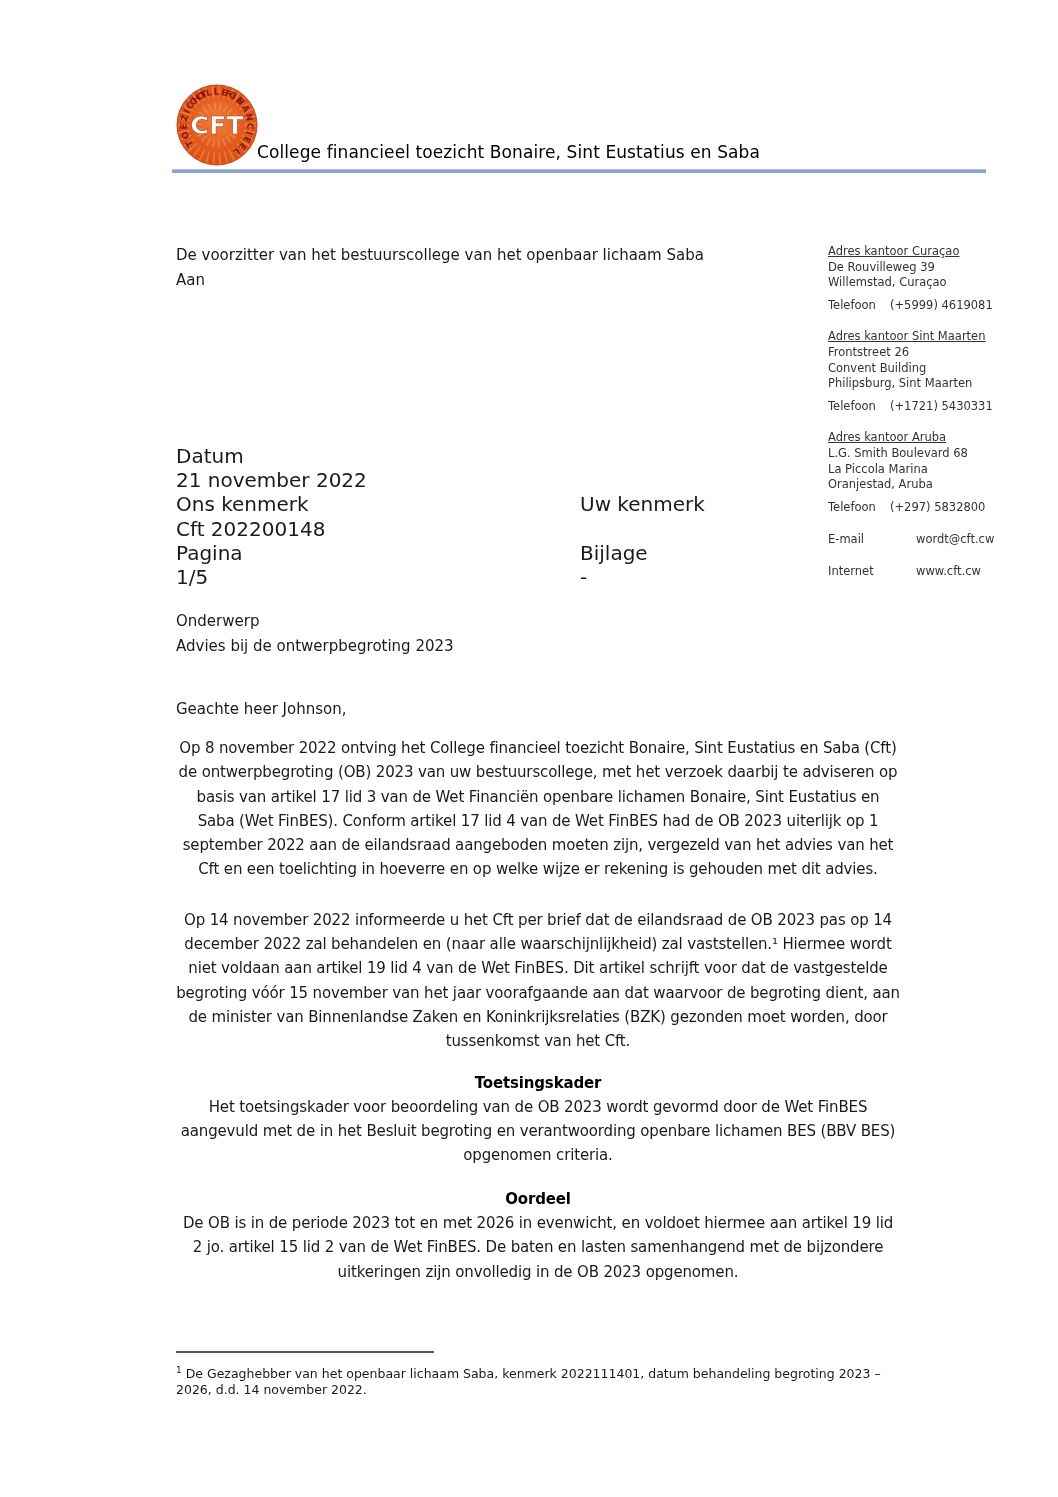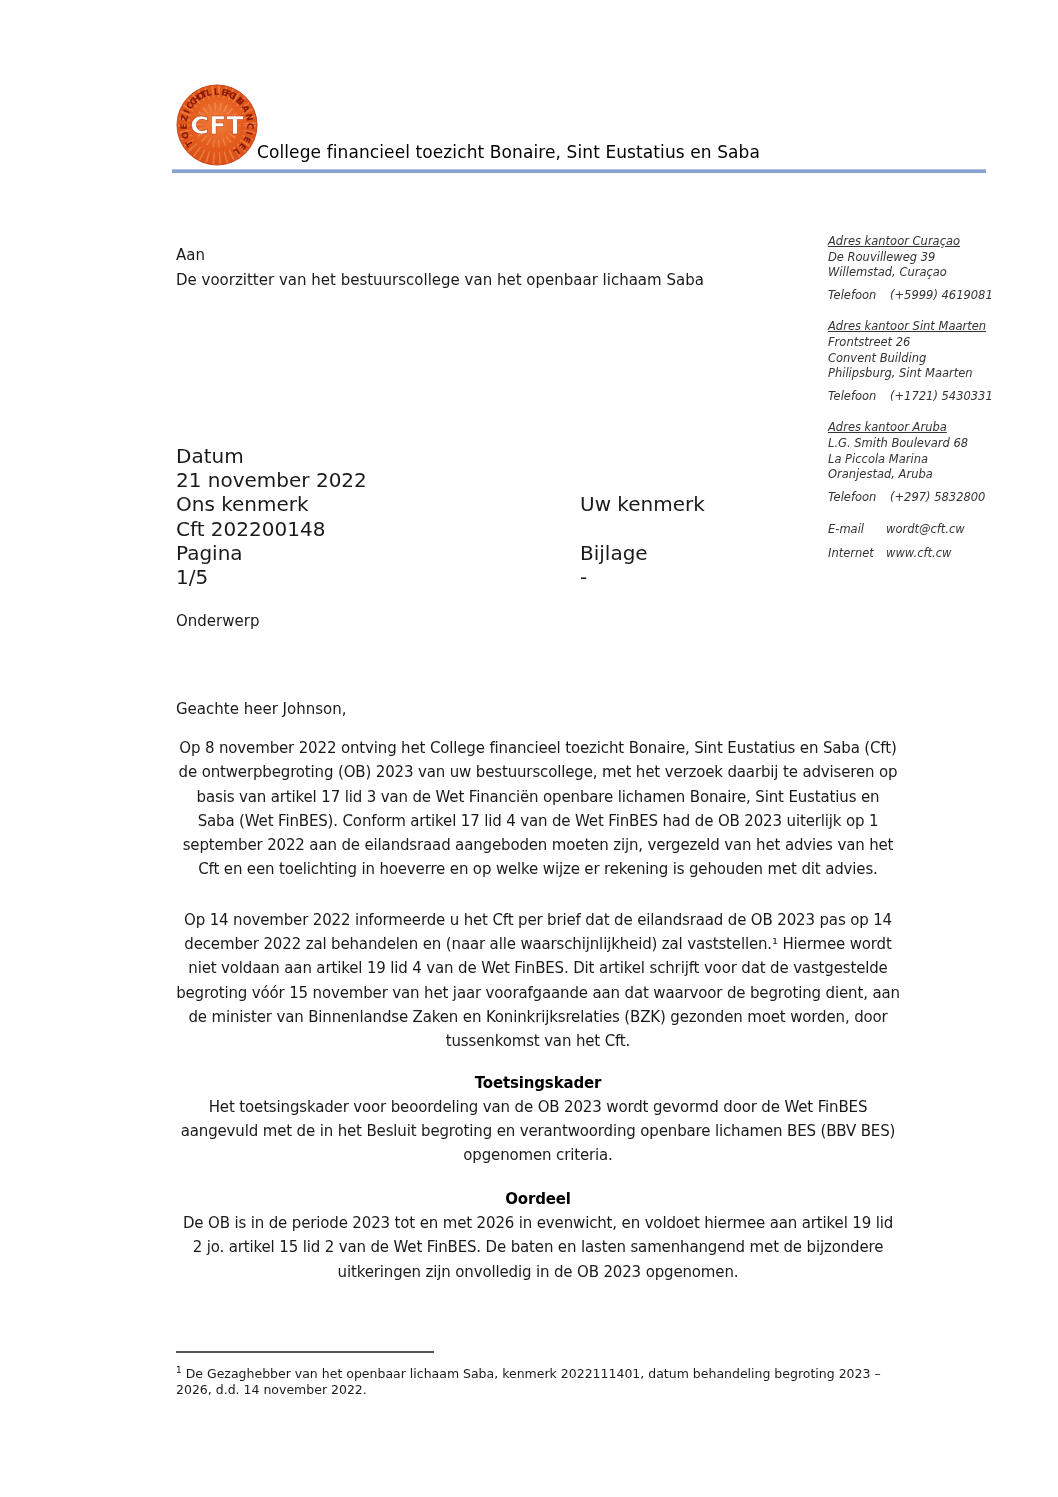--- a/index.html
+++ b/index.html
@@ -49,34 +49,33 @@
     top: 243px;
     font-size: 15px;
     line-height: 25px;
     white-space: nowrap;
   }
 
   
   .sidebar {
     position: absolute;
     left: 828px;
-    top: 234px;
+    top: 244px;
     width: 200px;
     font-size: 11.5px;
     line-height: 15.6px;
     color: #333333;
     white-space: nowrap;
-    font-style: italic;
   }
   .office { margin-bottom: 16px; }
   .office-title { text-decoration: underline; }
   .side-row { display: flex; margin-top: 7px; }
   .side-label { width: 62px; flex: 0 0 62px; }
   .contact { margin-top: 17px; }
-  .contact .side-row { margin-top: 8px; }
+  .contact .side-row { margin-top: 16px; gap: 30px; }
   .contact .side-label { width: 58px; flex: 0 0 58px; }
 
   
   .meta {
     position: absolute;
     left: 176px;
     top: 444px;
     font-size: 20px;
     line-height: 24.2px;
     white-space: nowrap;
@@ -170,22 +169,22 @@
       <text font-size="9" font-weight="bold" fill="#8a1708" letter-spacing="1.5" font-family="DejaVu Sans, sans-serif">
         <textPath href="#ringPath" startOffset="73%" text-anchor="middle">FINANCIEEL</textPath>
       </text>
       <text x="42" y="51" text-anchor="middle" font-size="26" font-weight="bold" fill="#ffffff" stroke="#b23a10" stroke-width="0.6" font-family="DejaVu Sans, sans-serif">CFT</text>
     </svg>
   </div>
   <div class="org-title">College financieel toezicht Bonaire, Sint Eustatius en Saba</div>
   <div class="header-rule"></div>
 
   <section class="recipient">
+    <div>De voorzitter van het bestuurscollege van het openbaar lichaam Saba</div>
     <div>Aan</div>
-    <div>De voorzitter van het bestuurscollege van het openbaar lichaam Saba</div>
   </section>
 
   <aside class="sidebar">
     <div class="office">
       <div class="office-title">Adres kantoor Curaçao</div>
       <div>De Rouvilleweg 39</div>
       <div>Willemstad, Curaçao</div>
       <div class="side-row">
         <span class="side-label">Telefoon</span>
         <span>(+5999) 4619081</span>
@@ -239,20 +238,21 @@
     <div>
       <span class="c1">Pagina</span><span>Bijlage</span>
     </div>
     <div>
       <span class="c1">1/5</span><span>-</span>
     </div>
   </section>
 
   <section class="subject">
     <div>Onderwerp</div>
+    <div>Advies bij de ontwerpbegroting 2023</div>
   </section>
 
   <div class="salutation">Geachte heer Johnson,</div>
 
   <section class="body-text">
     <p class="p-1">Op 8 november 2022 ontving het College financieel toezicht Bonaire, Sint Eustatius en Saba (Cft) de ontwerpbegroting (OB) 2023 van uw bestuurscollege, met het verzoek daarbij te adviseren op basis van artikel 17 lid 3 van de Wet Financiën openbare lichamen Bonaire, Sint Eustatius en Saba (Wet FinBES). Conform artikel 17 lid 4 van de Wet FinBES had de OB 2023 uiterlijk op 1 september 2022 aan de eilandsraad aangeboden moeten zijn, vergezeld van het advies van het Cft en een toelichting in hoeverre en op welke wijze er rekening is gehouden met dit advies.</p>
     <p class="p-2">Op 14 november 2022 informeerde u het Cft per brief dat de eilandsraad de OB 2023 pas op 14 december 2022 zal behandelen en (naar alle waarschijnlijkheid) zal vaststellen.¹ Hiermee wordt niet voldaan aan artikel 19 lid 4 van de Wet FinBES. Dit artikel schrijft voor dat de vastgestelde begroting vóór 15 november van het jaar voorafgaande aan dat waarvoor de begroting dient, aan de minister van Binnenlandse Zaken en Koninkrijksrelaties (BZK) gezonden moet worden, door tussenkomst van het Cft.</p>
     <h2 class="sec-h">Toetsingskader</h2>
     <p class="sec-p-1">Het toetsingskader voor beoordeling van de OB 2023 wordt gevormd door de Wet FinBES aangevuld met de in het Besluit begroting en verantwoording openbare lichamen BES (BBV BES) opgenomen criteria.</p>
     <h2 class="sec-h">Oordeel</h2>

